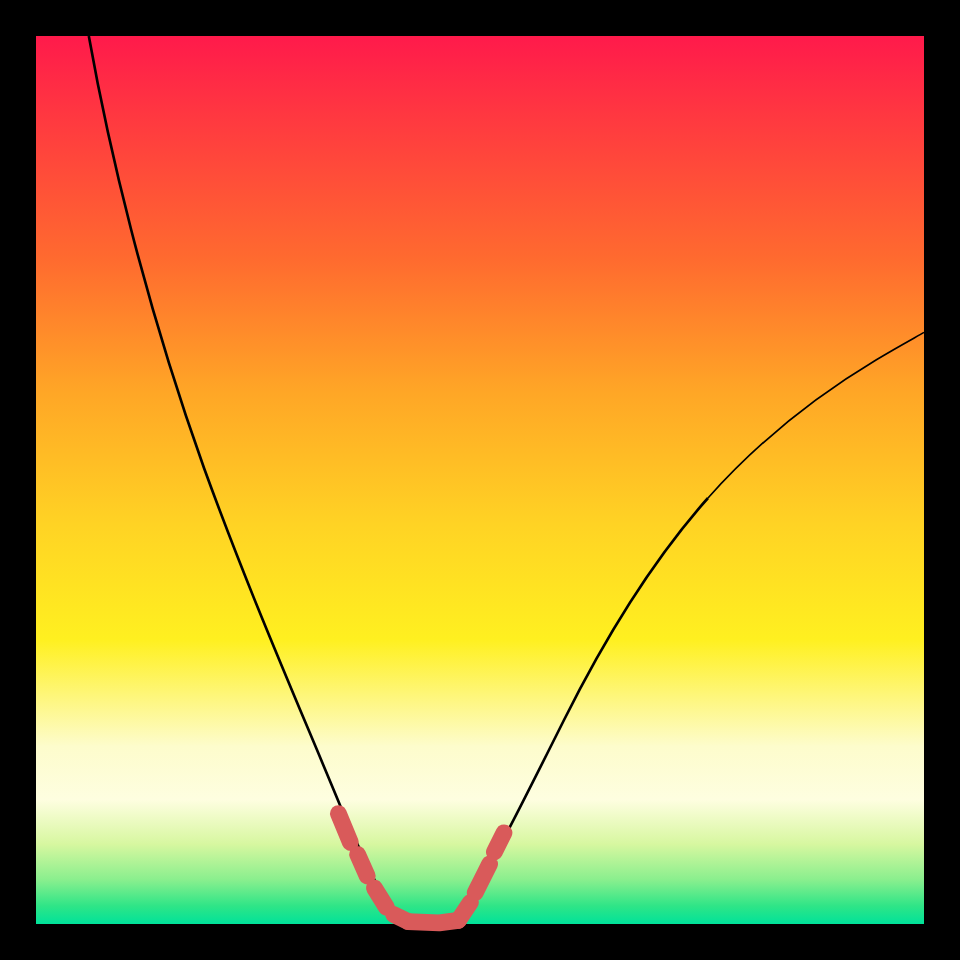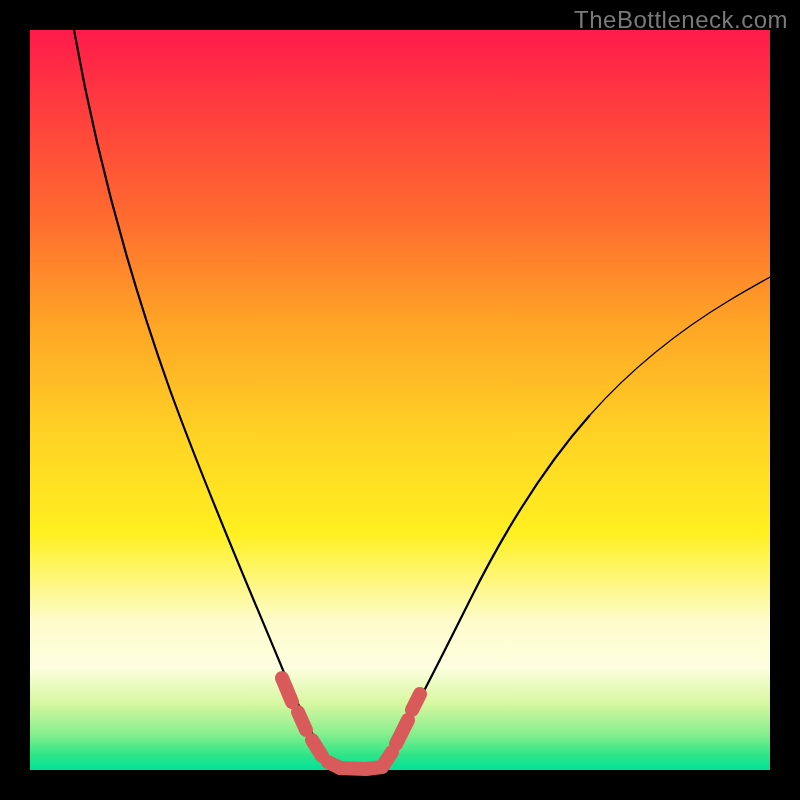--- a/index.html
+++ b/index.html
@@ -97,14 +97,13 @@
            L 310 738"></path>
       <path class="marker" d="M 310 738 L 336 739 M 336 739 L 352 737"></path>
       <path class="marker" d="M 352 737
            L 362 722
            M 366 714
            L 378 690
            M 382 680
            L 390 664"></path>
     </svg>
   </div>
-  <div class="watermark">TheBottleneck.com</div>
 </div>
 
 </body></html>

